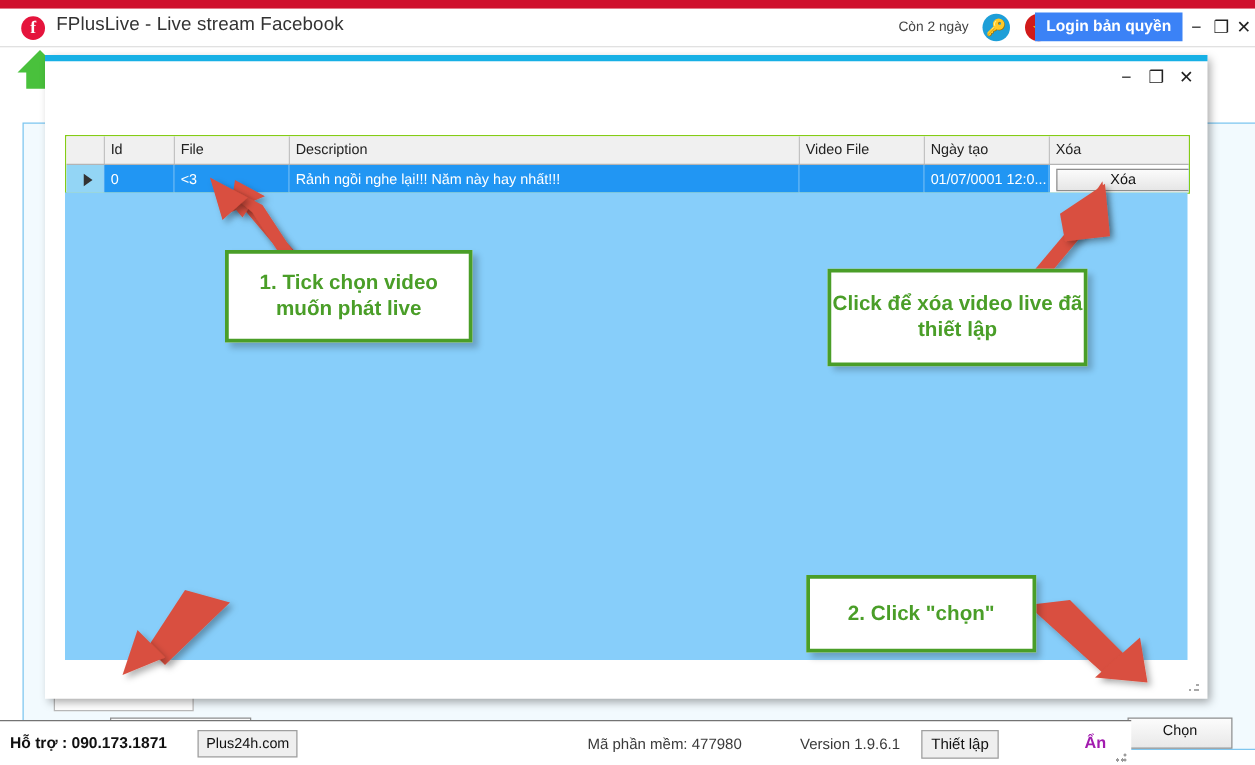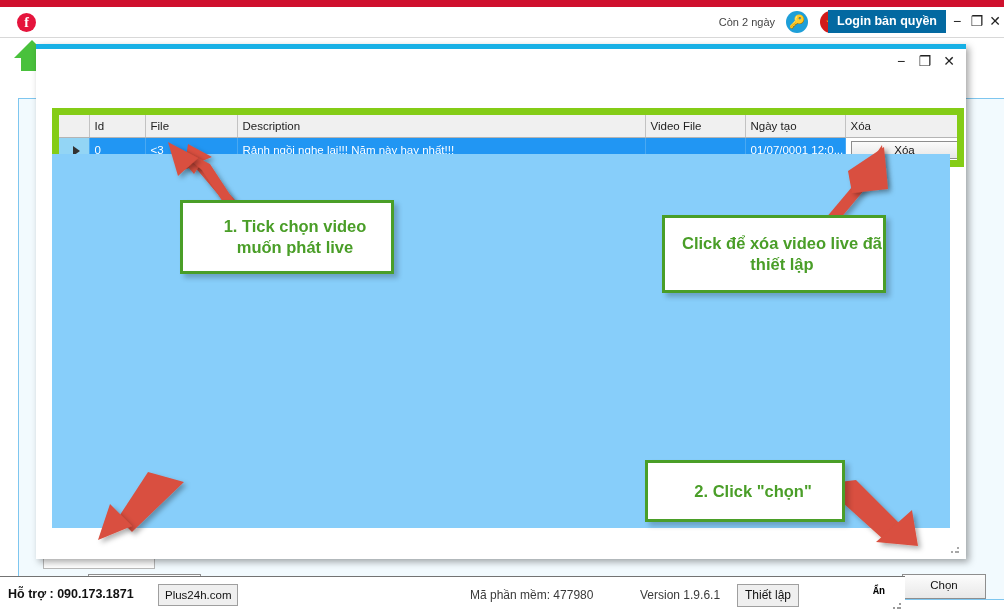--- a/index.html
+++ b/index.html
@@ -17,21 +17,21 @@
   #fb-icon{position:absolute;left:17px;top:6px;width:19px;height:19px;border-radius:50%;
     background:#e5143c;color:#fff;font-weight:bold;font-size:14px;line-height:19px;text-align:center;
     font-family:"Liberation Serif",serif;}
   #app-title{position:absolute;left:45px;top:4px;font-size:15px;color:#333;letter-spacing:.1px;}
   #days-left{position:absolute;right:229px;top:9px;font-size:11px;color:#444;}
   #key-icon{position:absolute;right:196px;top:4px;width:22px;height:22px;border-radius:50%;
      background:#1e9fd8;color:#fff;font-size:13px;line-height:22px;text-align:center;}
   #flag-icon{position:absolute;right:162px;top:4px;width:22px;height:22px;border-radius:50%;
      background:#d11a1a;color:#ffdd00;font-size:12px;line-height:22px;text-align:center;}
   #login-btn{position:absolute;right:58px;top:3px;height:23px;line-height:23px;padding:0 9px;
-     background:#0369a1;color:#ffffff;font-size:12.5px;font-weight:bold;}
+     background:#3b82f6;color:#ffffff;font-size:12.5px;font-weight:bold;}
   .wbtn{position:absolute;top:6px;font-size:14px;color:#222;width:18px;text-align:center;cursor:default;}
   #win-min{right:38px;}
   #win-max{right:18px;}
   #win-close{right:0px;}
   #titlebar-sep{position:absolute;left:0;top:37px;width:1004px;height:1px;background:#d8d8d8;}
 
   
   #bg-content{position:absolute;left:0;top:38px;width:1004px;height:536px;background:#ffffff;}
   #left-panel-outer{position:absolute;left:18px;top:60px;width:1010px;height:500px;
      border:1px solid #7ec6ef;background:#f2fafe;}
@@ -50,41 +50,41 @@
 
   
   #status-bar{position:absolute;left:0;top:576px;width:905px;height:36px;background:#ffffff;border-top:1px solid #737373;text-align:right;}
   #support-text{position:absolute;left:8px;top:10px;font-size:12.5px;font-weight:bold;color:#111;}
   #plus24h-btn{position:absolute;left:158px;top:7px;height:20px;line-height:20px;padding:0 6px;
      border:1px solid #9f9f9f;background:#efefef;font-size:11.5px;color:#111;}
   #soft-code{position:absolute;left:470px;top:11px;font-size:12px;color:#3a3a3a;}
   #version-text{position:absolute;left:640px;top:11px;font-size:12px;color:#3a3a3a;}
   #setup-btn{position:absolute;left:737px;top:7px;height:21px;line-height:21px;padding:0 7px;
      border:1px solid #9f9f9f;background:#efefef;font-size:12px;color:#111;}
-  #hide-btn{position:absolute;right:20px;top:9px;font-size:10px;font-weight:bold;color:#000000;font-family:Liberation Mono, monospace;}
+  #hide-btn{position:absolute;right:20px;top:9px;font-size:13px;font-weight:bold;color:#a21caf;}
   #grip{position:absolute;right:3px;bottom:3px;width:10px;height:10px;
      background:
        radial-gradient(circle at 2px 8px,#9a9a9a 1.2px,transparent 1.3px),
        radial-gradient(circle at 6px 8px,#9a9a9a 1.2px,transparent 1.3px),
        radial-gradient(circle at 8px 4px,#9a9a9a 1.2px,transparent 1.3px),
        radial-gradient(circle at 8px 8px,#9a9a9a 1.2px,transparent 1.3px);}
 
   
   #dialog{position:absolute;left:36px;top:44px;width:930px;height:515px;background:#ffffff;
      box-shadow:3px 3px 7px rgba(0,0,0,.35);}
   #dlg-topline{position:absolute;left:0;top:0;width:930px;height:5px;background:#17b0e5;}
   #dlg-title{position:absolute;left:26px;top:68px;font-size:20px;color:#333;}
   .dlg-wbtn{position:absolute;top:9px;font-size:14px;color:#222;width:18px;text-align:center;}
   #dlg-min{right:56px;}
   #dlg-max{right:32px;}
   #dlg-close{right:8px;}
 
   
   #table-wrap{position:absolute;left:16px;top:64px;width:898px;height:45px;background:#fff;
-     border:7px solid #84cc16;overflow:hidden;}
+     border:1px solid #84cc16;overflow:hidden;}
   table.grid{border-collapse:collapse;width:898px;table-layout:fixed;font-size:11.5px;color:#111;}
   table.grid th{background:#f0f0f0;border-right:1px solid #c2c2c2;border-bottom:1px solid #b4b4b4;
      font-weight:normal;text-align:left;padding:3px 0 3px 5px;height:16px;color:#222;}
   table.grid td{border-right:1px solid #dcdcdc;border-bottom:1px solid #cfcfcf;padding:3px 0 3px 5px;height:16px;
      overflow:hidden;white-space:nowrap;}
   tr.sel td{background:#2196f3;color:#ffffff;border-right-color:#4aa9f2;border-bottom-color:#1a86d8;}
   tr.sel td.hdrcell{background:#93d5f5;}
   td.hdrcell,th.hdrcell{width:28px;background:#f0f0f0;border-right:1px solid #c2c2c2;padding:0;text-align:center;}
   .rowmark{display:inline-block;width:0;height:0;border-top:5px solid transparent;border-bottom:5px solid transparent;
      border-left:7px solid #333;margin-top:3px;}
@@ -104,37 +104,38 @@
      background:
        radial-gradient(circle at 1px 7px,#a8a8a8 1.1px,transparent 1.2px),
        radial-gradient(circle at 5px 7px,#a8a8a8 1.1px,transparent 1.2px),
        radial-gradient(circle at 7px 3px,#a8a8a8 1.1px,transparent 1.2px),
        radial-gradient(circle at 7px 7px,#a8a8a8 1.1px,transparent 1.2px);}
 
   
   .callout{position:absolute;background:#ffffff;border:3px solid #4a9e28;
      box-shadow:4px 4px 5px rgba(0,0,0,.22);
      color:#4a9e28;font-weight:bold;text-align:center;display:flex;align-items:center;justify-content:center;
-     line-height:1.25;z-index:40;padding-left:16px;}
+     line-height:1.25;z-index:40;}
   #callout-1{left:180px;top:200px;width:192px;height:68px;font-size:16.5px;}
   #callout-2{left:662px;top:215px;width:202px;height:72px;font-size:16.5px;}
   #callout-3{left:132px;top:417px;width:192px;height:66px;font-size:16.5px;}
   #callout-4{left:645px;top:460px;width:178px;height:56px;font-size:16.5px;}
 
   svg.arrow{position:absolute;z-index:35;overflow:visible;}
 </style>
 </head>
 <body>
 
 <div id="app-window">
 
   <div id="top-red-bar"></div>
 
   <div id="title-bar">
     <div id="fb-icon">f</div>
+    <div id="app-title">FPlusLive - Live stream Facebook</div>
     <div id="days-left">Còn 2 ngày</div>
     <div id="key-icon">🔑</div>
     <div id="flag-icon">★</div>
     <div id="login-btn">Login bản quyền</div>
     <div class="wbtn" id="win-min">−</div>
     <div class="wbtn" id="win-max">❐</div>
     <div class="wbtn" id="win-close">✕</div>
   </div>
   <div id="titlebar-sep"></div>
 

